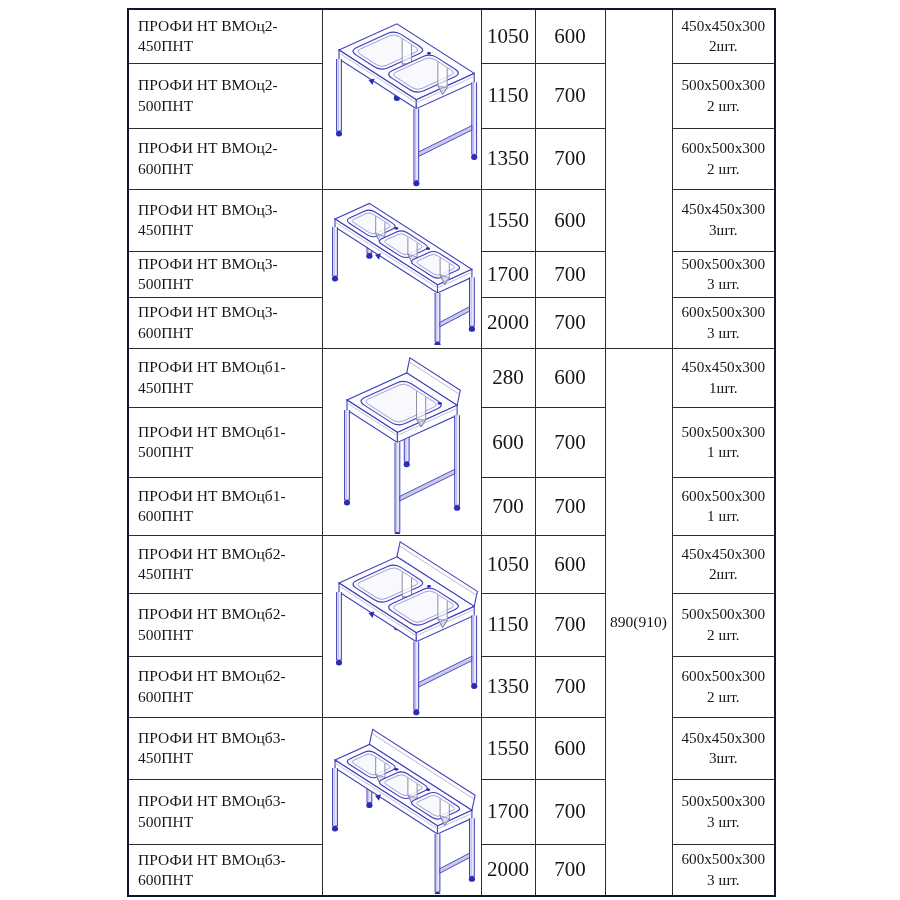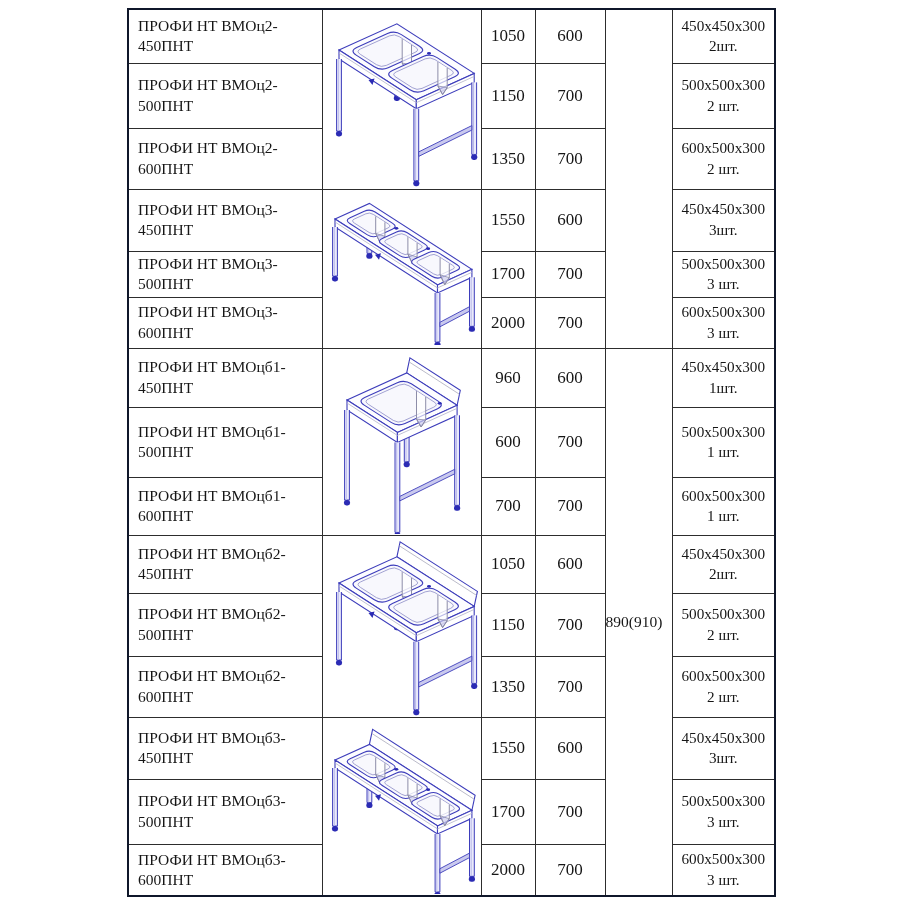--- a/index.html
+++ b/index.html
@@ -1,23 +1,23 @@
 <!DOCTYPE html>
 <html><head>
 <meta charset="utf-8">
 <style>
   html,body{margin:0;padding:0;background:#ffffff;}
   body{width:900px;height:900px;position:relative;font-family:"Liberation Serif","DejaVu Serif",serif;color:#161616;}
   .doc-table{position:absolute;left:127px;top:8px;border-collapse:collapse;table-layout:fixed;background:#fff;}
   .doc-table td{border:1.6px solid #2d2d2d;padding:0;vertical-align:middle;background:#fff;overflow:hidden;}
   .doc-table{border:2px solid #0f172a;}
   td.model{padding:2px 6px 2px 9px;font-size:15.5px;line-height:1.3;text-align:left;}
-  td.num{font-size:17px;text-align:center;}
+  td.num{font-size:21px;text-align:center;}
   td.bowl{font-size:15.2px;text-align:center;line-height:1.35;padding:2px 3px;}
-  td.hcol{font-size:15.5px;text-align:left;margin-left:36px;}
+  td.hcol{font-size:15.5px;text-align:center;margin-left:36px;}
   td.imgcell{vertical-align:middle;}
   .sinkwrap{width:157px;margin:0 auto;}
   .sinkwrap svg{display:block;}
   
   tr:nth-child(1){height:54px}  tr:nth-child(2){height:65px}  tr:nth-child(3){height:61px}
   tr:nth-child(4){height:62px}  tr:nth-child(5){height:42px}  tr:nth-child(6){height:51px}
   tr:nth-child(7){height:59px}  tr:nth-child(8){height:70px}  tr:nth-child(9){height:58px}
   tr:nth-child(10){height:58px} tr:nth-child(11){height:63px} tr:nth-child(12){height:61px}
   tr:nth-child(13){height:62px} tr:nth-child(14){height:65px} tr:nth-child(15){height:52px}
 </style>
@@ -185,21 +185,21 @@
               <rect x="131.0" y="155.3" width="6.2" height="5.5" rx="2.4" fill="#2b2bb4"></rect>
               <path d="M76.8,146.4 L131.7,119.3 L131.7,123.8 L76.8,150.9 Z" fill="#c9c9ee" stroke="#3d3dbb" stroke-width="0.9"></path>
               <path d="M41.2,55.1 L68.1,72.4 Q74.8,76.7 82.0,73.4 L114.6,58.7 Q121.8,55.4 115.1,51.1 L88.3,33.8 Q81.5,29.5 74.3,32.7 L41.7,47.5 Q34.5,50.8 41.2,55.1 Z" fill="#f8f8fd" stroke="#3d3dbb" stroke-width="1.1"></path>
               <path d="M45.3,54.3 L70.3,70.4 Q75.0,73.4 80.1,71.1 L110.7,57.2 Q115.7,54.9 111.0,51.9 L86.0,35.8 Q81.3,32.8 76.2,35.1 L45.6,48.9 Q40.6,51.2 45.3,54.3 Z" fill="none" stroke="#8c8cc6" stroke-width="0.8"></path>
               <path d="M93.5,41.1 L93.5,69.1 L98.1,77.0 L102.7,70.0 L102.7,47.0" fill="#ffffff" fill-opacity="0.65" stroke="#8d8da8" stroke-width="1"></path>
               <path d="M93.5,69.1 L98.1,77.0 L102.7,70.0 Z" fill="#3d3dbb" fill-opacity="0.18" stroke="#8d8da8" stroke-width="0.8"></path>
               <ellipse cx="116.7" cy="53.3" rx="2" ry="1.4" fill="#2b2bb4"></ellipse>
             </svg>
           </div>
         </td>
-    <td class="num">960</td>
+    <td class="num">280</td>
     <td class="num">600</td>
     <td class="hcol" rowspan="9">890(910)</td>
     <td class="bowl">
           <div>450x450x300</div>
           <div>1шт.</div>
         </td>
   </tr>
   <tr>
     <td class="model">ПРОФИ НТ ВМОцб1-500ПНТ</td>
     <td class="num">600</td>

